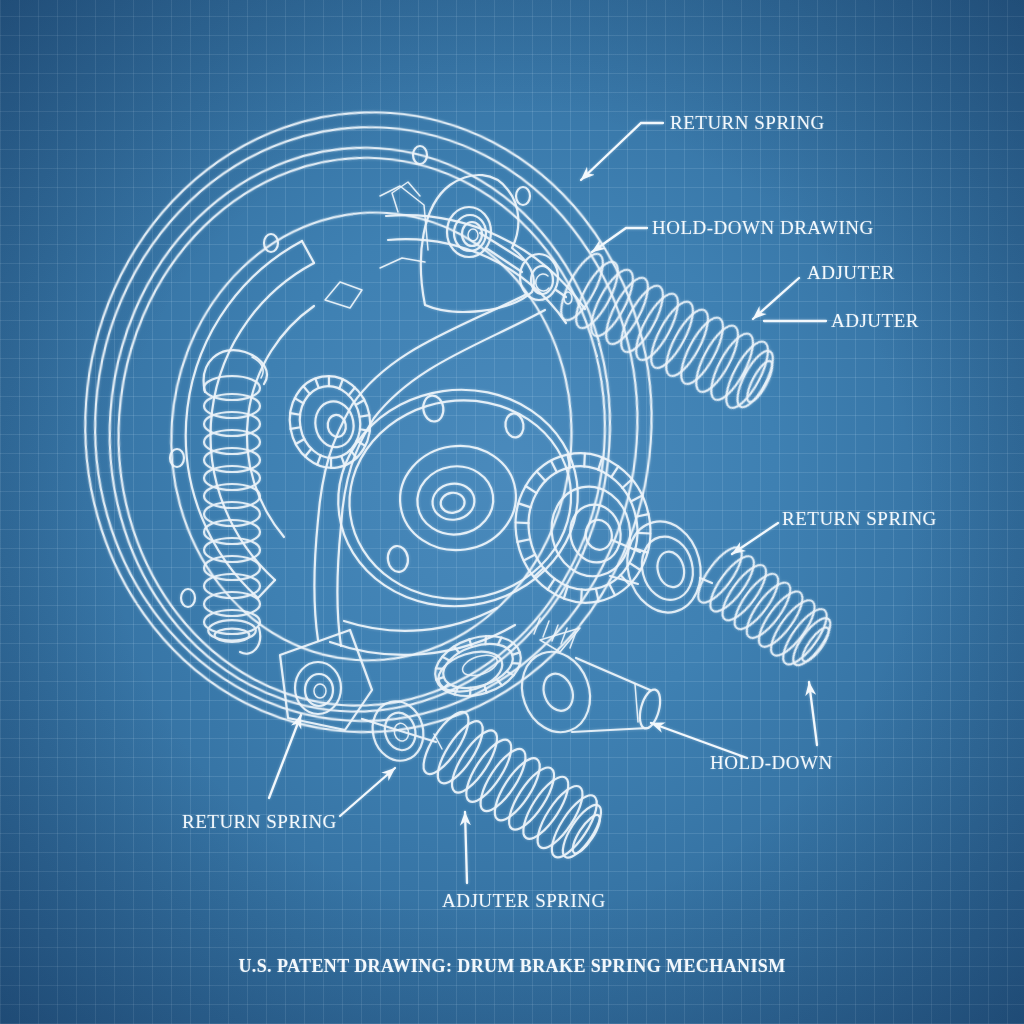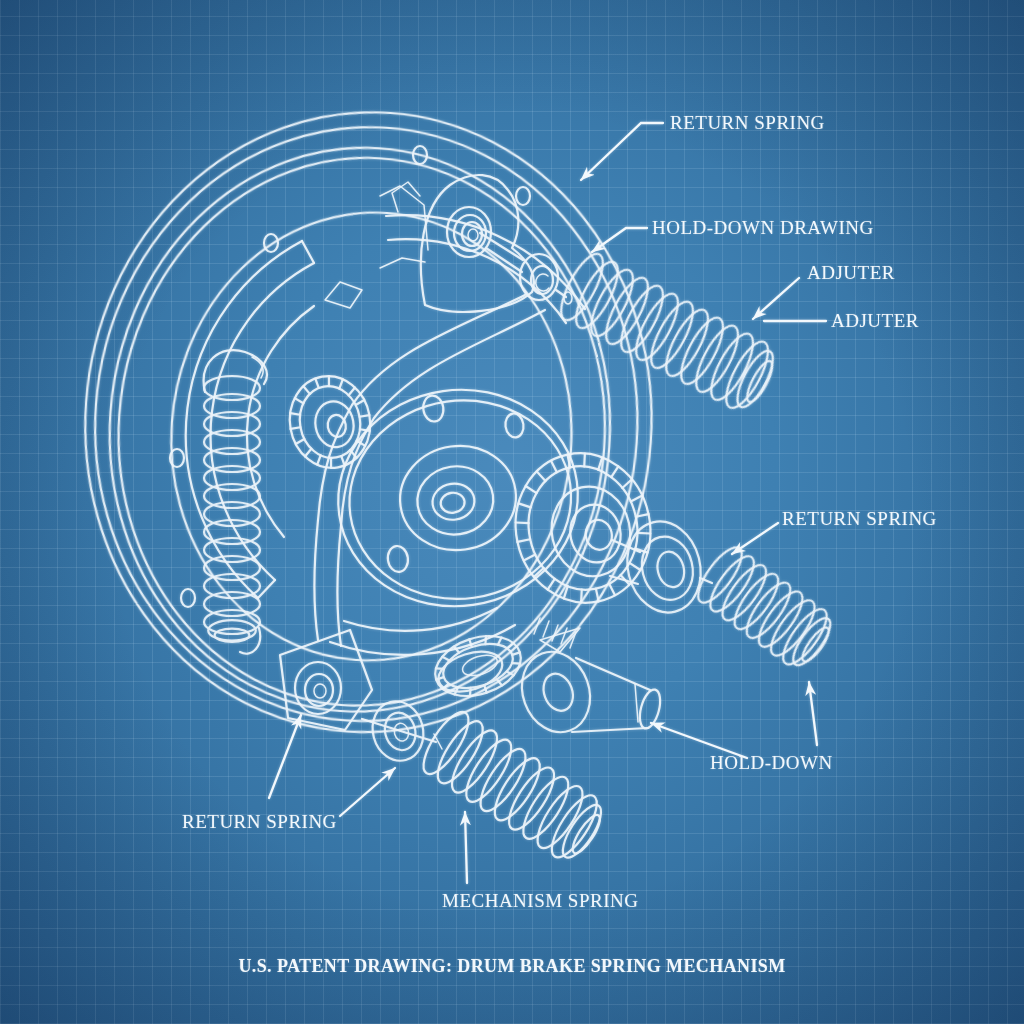--- a/index.html
+++ b/index.html
@@ -334,16 +334,16 @@
     </g>
   </svg>
 
   <div class="lbl" style="left:670px;top:113px">RETURN SPRING</div>
   <div class="lbl" style="left:652px;top:218px">HOLD-DOWN DRAWING</div>
   <div class="lbl" style="left:807px;top:263px">ADJUTER</div>
   <div class="lbl" style="left:831px;top:311px">ADJUTER</div>
   <div class="lbl" style="left:782px;top:509px">RETURN SPRING</div>
   <div class="lbl" style="left:710px;top:753px">HOLD-DOWN</div>
   <div class="lbl" style="left:182px;top:812px">RETURN SPRING</div>
-  <div class="lbl" style="left:442px;top:891px">MECHANISM SPRING</div>
+  <div class="lbl" style="left:442px;top:891px">ADJUTER SPRING</div>
 
   <div class="title">U.S. PATENT DRAWING: DRUM BRAKE SPRING MECHANISM</div>
 </div>
 
 </body></html>

